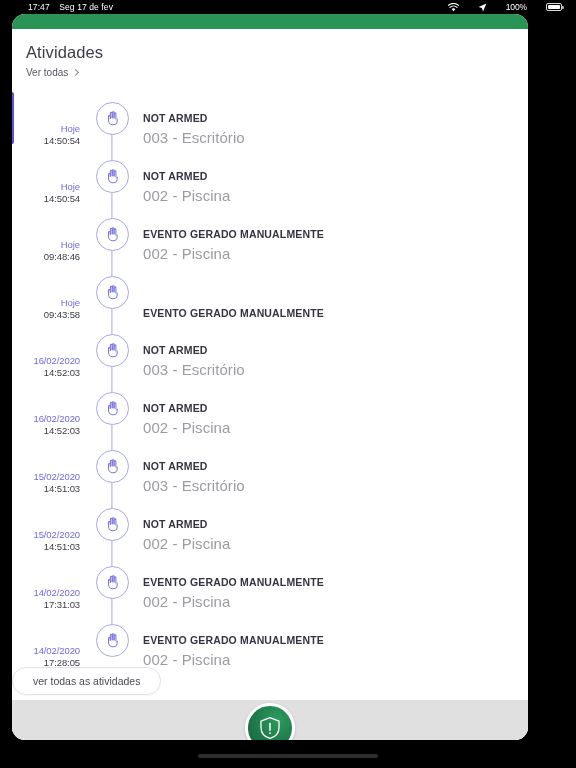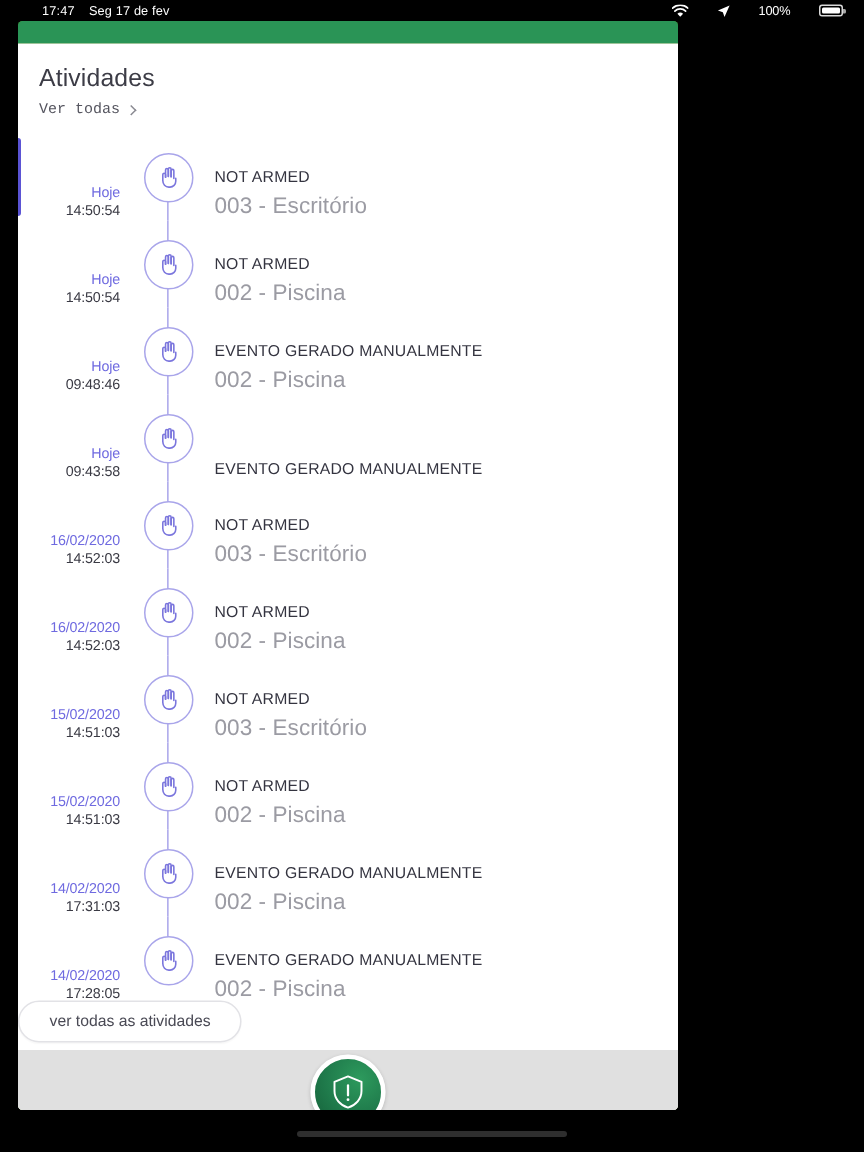--- a/index.html
+++ b/index.html
@@ -70,23 +70,23 @@
     left: 1px; top: 1px; bottom: 1px;
     width: 12px;
     background: #ffffff;
     border-radius: 1px;
   }
 
   
   #window {
     position: absolute;
     left: 12px; top: 14px;
-    width: 440px; height: 726px;
-    background: #4d7c0f;
-    border-radius: 3px;
+    width: 516px; height: 726px;
+    background: #ffffff;
+    border-radius: 13px;
     overflow: hidden;
   }
   #appbar {
     height: 15px;
     background: #2a9456;
     width: 100%;
   }
   #content {
     position: relative;
     height: 711px;
@@ -103,21 +103,20 @@
     letter-spacing: .1px;
   }
   #see-all {
     margin-top: 5px;
     font-size: 10px;
     color: #55555f;
     display: inline-flex;
     align-items: center;
     gap: 5px;
     cursor: pointer;
-    font-family: Liberation Mono, monospace;
   }
   #see-all .chev {
     display: inline-block;
     width: 4px; height: 4px;
     border-right: 1.1px solid #8a8a92;
     border-top: 1.1px solid #8a8a92;
     transform: rotate(45deg);
     margin-bottom: 1px;
   }
 
@@ -194,21 +193,21 @@
     z-index: 2;
   }
   .tl-circle svg { display: block; }
 
   .tl-text {
     margin-left: 11px;
     line-height: 1.3;
   }
   .tl-title {
     font-size: 10.5px;
-    font-weight: normal;
+    font-weight: bold;
     color: #343440;
     letter-spacing: .15px;
     margin-top: 14px;
   }
   .tl-sub {
     font-size: 15px;
     color: #9b9ba3;
     margin-top: 2px;
     letter-spacing: .05px;
   }

